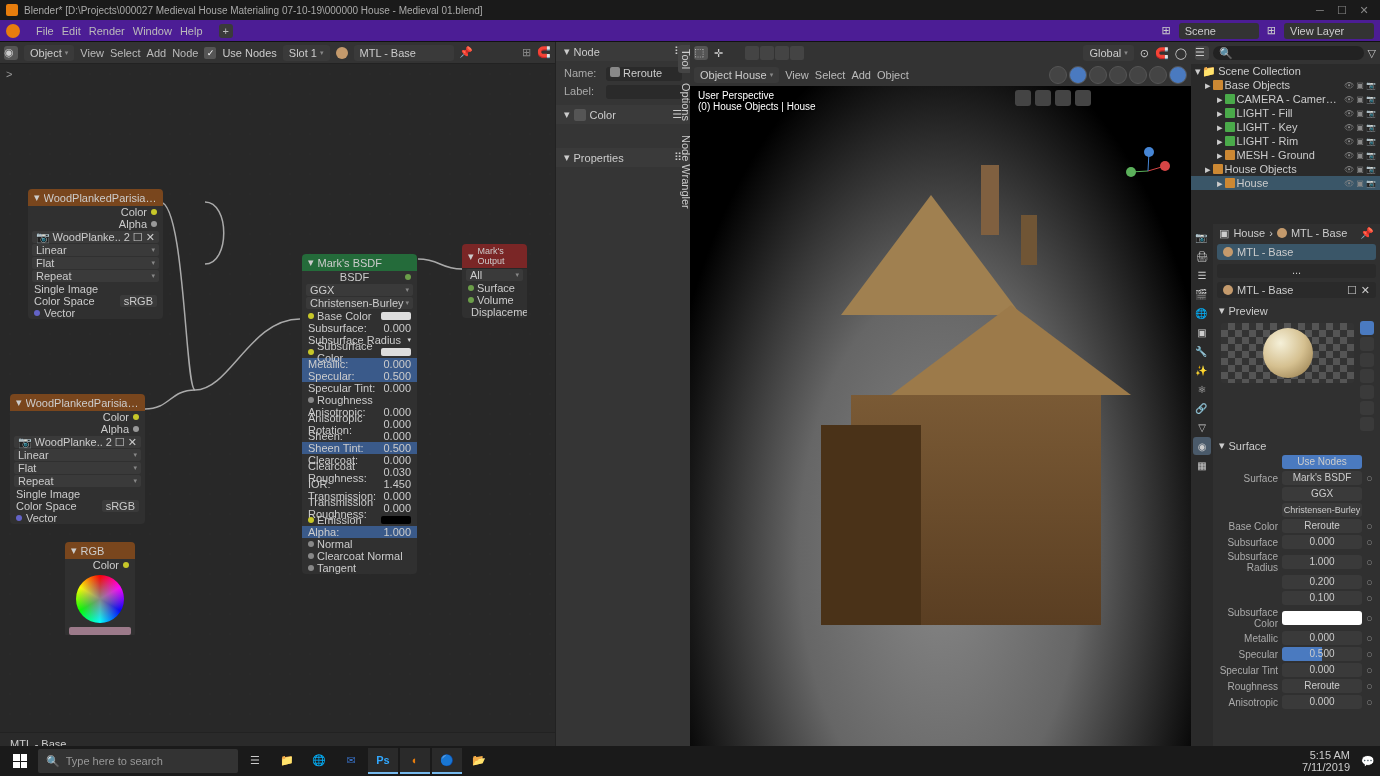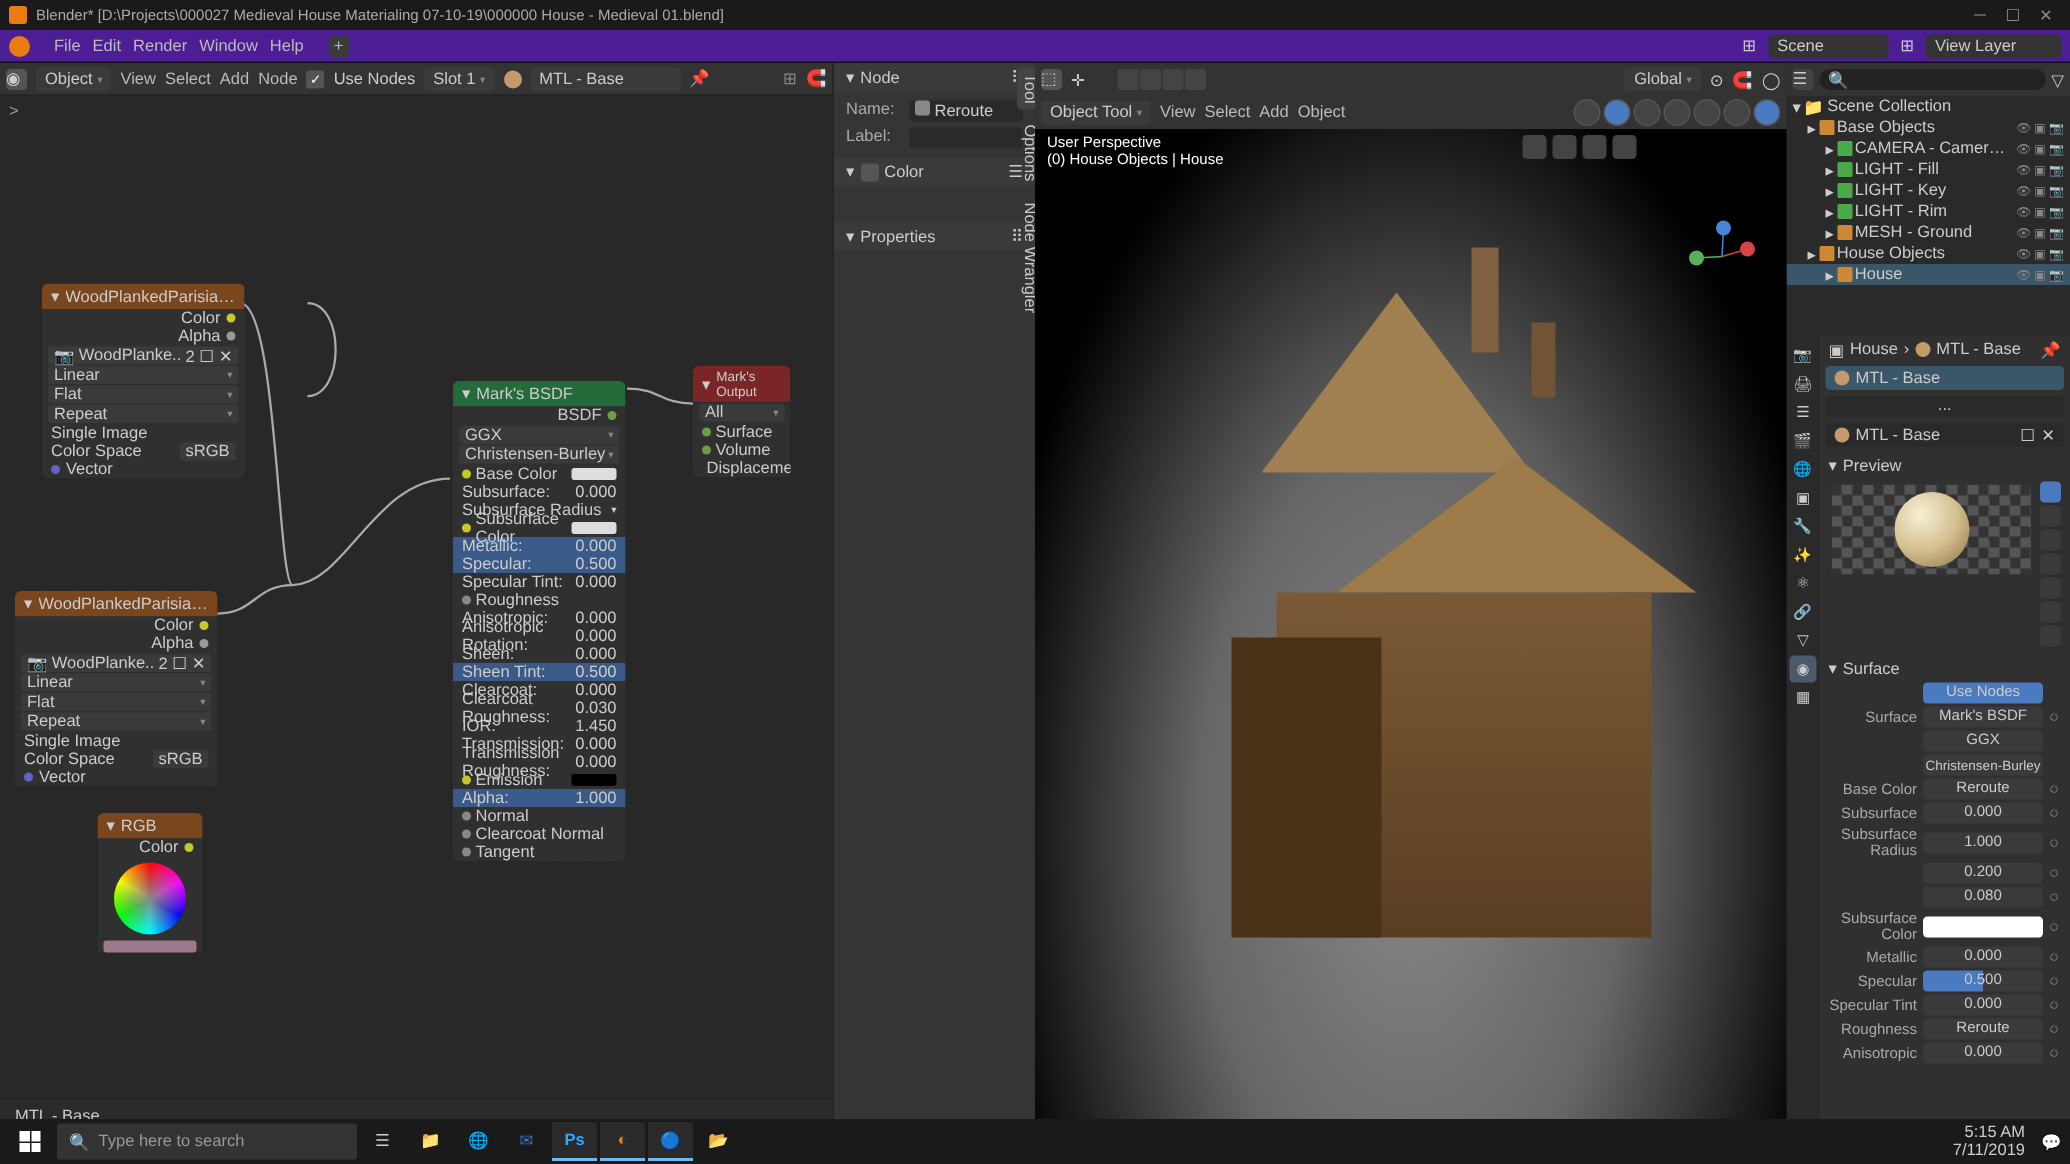--- a/index.html
+++ b/index.html
@@ -273,21 +273,21 @@
         </div>
       </div>
 
       <div class="node bsdf-node" style="left:302px;top:190px;">
         <div class="nh">
             <span>▾</span>
             <span>Mark's BSDF</span>
           </div>
         <div class="nb">
           <div class="row">
-              <span class="rl" style="text-align:right;">BSDF</span>
+              <span class="rl" style="text-align:center;">BSDF</span>
               <span style="width:6px;height:6px;background:#6b9e49;border-radius:50%;margin-left:4px;"></span>
             </div>
           <div class="drop">
               <span>GGX</span>
               <span class="arr">▾</span>
             </div>
           <div class="drop">
               <span>Christensen-Burley</span>
               <span class="arr">▾</span>
             </div>
@@ -487,21 +487,21 @@
       <div class="hdr-btn">
           <span>Global</span>
           <span style="color:#888;font-size:7px;margin-left:3px;">▾</span>
         </div>
       <span>⊙</span>
       <span>🧲</span>
       <span>◯</span>
     </div>
     <div class="vp-header">
       <div class="hdr-btn">
-          <span>Object Tool</span>
+          <span>Object House</span>
           <span style="color:#888;font-size:7px;margin-left:3px;">▾</span>
         </div>
       <span class="hdr-menu">View</span>
       <span class="hdr-menu">Select</span>
       <span class="hdr-menu">Add</span>
       <span class="hdr-menu">Object</span>
       <span style="margin-left:auto;"></span>
       <div class="vp-shade-btns" style="position:static;">
         <span class="sb"></span>
         <span class="sb active"></span>
@@ -741,21 +741,21 @@
                 <span class="pv">1.000</span>
                 <span class="dot">○</span>
               </div>
               <div class="prop-row">
                 <span class="pl"></span>
                 <span class="pv">0.200</span>
                 <span class="dot">○</span>
               </div>
               <div class="prop-row">
                 <span class="pl"></span>
-                <span class="pv">0.080</span>
+                <span class="pv">0.100</span>
                 <span class="dot">○</span>
               </div>
               <div class="prop-row">
                 <span class="pl">Subsurface Color</span>
                 <span class="pv">
                   <span style="display:block;width:100%;height:100%;background:#fff;border-radius:3px;"></span>
                 </span>
                 <span class="dot">○</span>
               </div>
               <div class="prop-row">

